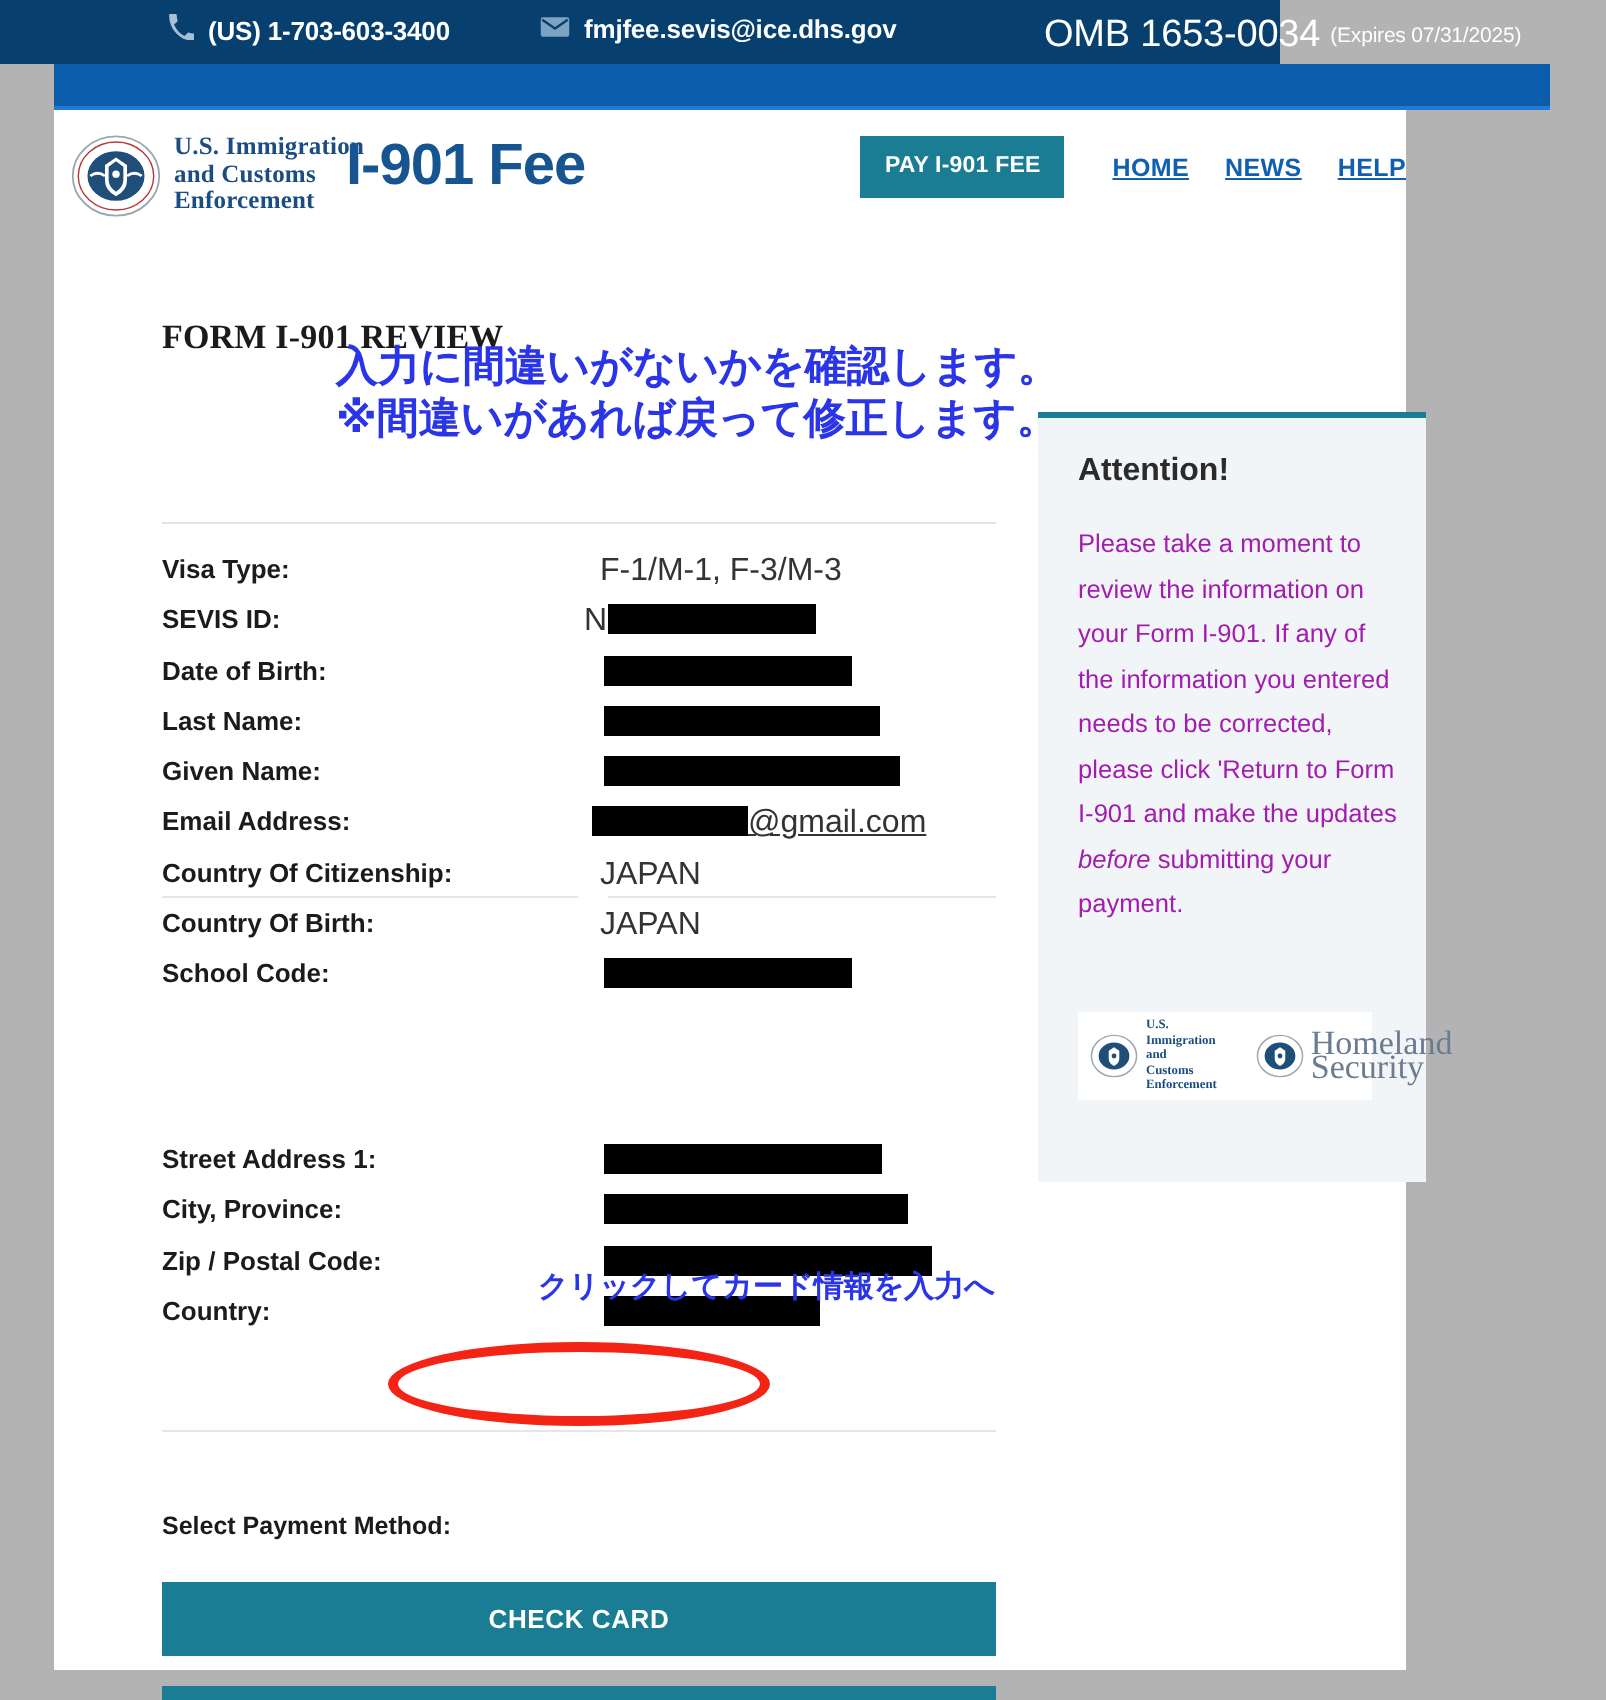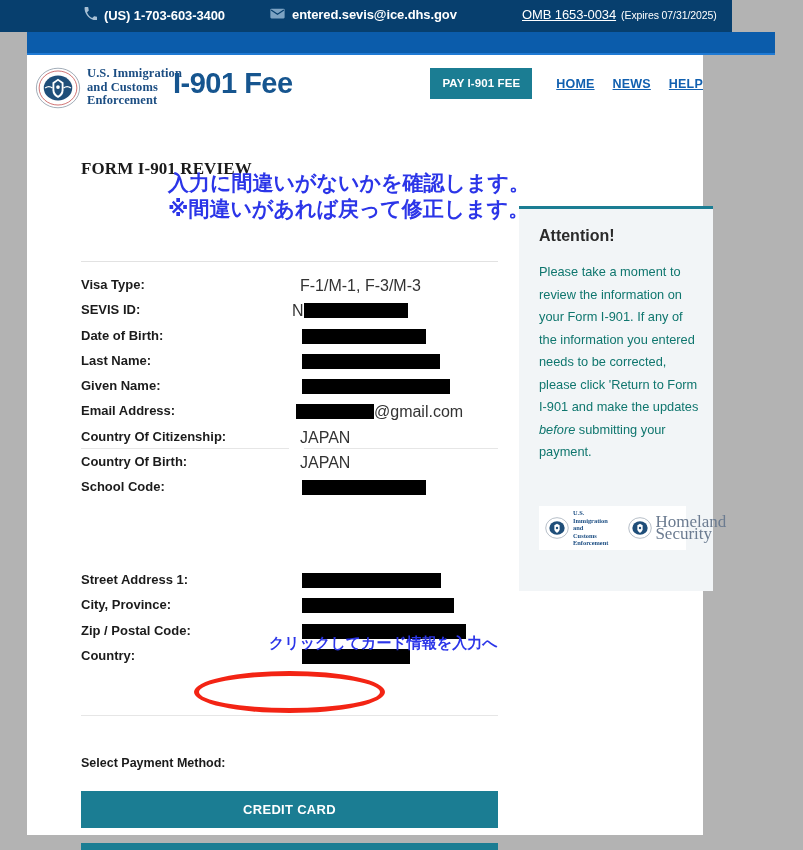--- a/index.html
+++ b/index.html
@@ -12,35 +12,35 @@
   }
   #page {
     position: relative;
     width: 803px; height: 850px;
     background: #b3b3b3;
   }
 
   
   .topbar {
     position: absolute; left: 0; top: 0;
-    width: 732px; height: 32px;
+    width: 640px; height: 32px;
     background: #073f6e;
     color: #ffffff;
   }
   .tb-item {
     display: flex; align-items: center;
     font-size: 13px; font-weight: bold;
     letter-spacing: -0.1px;
     color: #ffffff;
     white-space: nowrap;
   }
   .tb-phone { position: absolute; left: 84px; top: 7px; }
   .tb-mail  { position: absolute; left: 270px; top: 7px; }
   .tb-omb   { position: absolute; left: 522px; top: 7px; font-weight: normal; }
-  .tb-omb b { font-weight: normal; font-size: 13px; text-decoration: underline; }
+  .tb-omb b { font-weight: normal; font-size: 19px; }
   .tb-omb .small { font-size: 10.5px; }
   .tb-ico { margin-right: 7px; display:inline-block; opacity: .8; }
 
   
   .blueband {
     position: absolute; left: 27px; top: 32px;
     width: 748px; height: 23px;
     background: #0b5cab;
     border-bottom: 2px solid #1f7ad4;
   }
@@ -148,21 +148,21 @@
     background: #f2f5f7;
     border-top: 3px solid #1b7d93;
   }
   .attn h3 {
     margin: 0; padding: 18px 0 0 20px;
     font-size: 16px; font-weight: bold; color: #2b2b2b;
   }
   .attn p {
     margin: 0; padding: 16px 14px 0 20px;
     font-size: 12.8px; line-height: 22.5px;
-    color: #0f766e;
+    color: #a21caf;
   }
   .attn p em { font-style: italic; }
   .logostrip {
     position: absolute; left: 20px; top: 297px;
     width: 147px; height: 44px;
     background: #ffffff;
     display: flex; align-items: center;
   }
   .ls-seal { width: 24px; height: 24px; margin-left: 6px; flex: 0 0 auto; }
   .ls-txt {
@@ -235,21 +235,21 @@
       </span>
       <span>(US) 1-703-603-3400</span>
     </div>
     <div class="tb-item tb-mail">
       <span class="tb-ico">
         <svg width="15" height="11" viewBox="0 0 20 14">
             <rect x="0.5" y="0.5" width="19" height="13" rx="1.5" fill="#9bbdd9"></rect>
             <path d="M1.5 2.2 L10 8 L18.5 2.2" stroke="#073f6e" stroke-width="1.6" fill="none"></path>
           </svg>
       </span>
-      <span>entered.sevis@ice.dhs.gov</span>
+      <span>fmjfee.sevis@ice.dhs.gov</span>
     </div>
     <div class="tb-item tb-omb">
       <b>OMB 1653-0034</b>
       <span style="width:5px;display:inline-block"></span>
       <span class="small">(Expires 07/31/2025)</span>
     </div>
   </div>
 
   <div class="blueband"></div>
 
@@ -304,21 +304,21 @@
           <div class="row">
             <div class="lbl">Last Name:</div>
             <div class="val" style="left: 221px;"><span class="redact" style="width: 138px;"></span></div>
           </div>
           <div class="row">
             <div class="lbl">Given Name:</div>
             <div class="val" style="left: 221px;"><span class="redact" style="width: 148px;"></span></div>
           </div>
           <div class="row">
             <div class="lbl">Email Address:</div>
-            <div class="val" style="left: 215px;"><span class="redact" style="width: 78px;"></span><span>@gmail.com</span></div>
+            <div class="val" style="left: 215px; text-decoration: underline;"><span class="redact" style="width: 78px;"></span><span>@gmail.com</span></div>
           </div>
           <div class="row">
             <div class="lbl">Country Of Citizenship:</div>
             <div class="val">JAPAN</div>
           </div>
           <div class="row">
             <div class="lbl">Country Of Birth:</div>
             <div class="val">JAPAN</div>
           </div>
           <div class="row">
@@ -378,21 +378,21 @@
           <div class="ls-hs">
             <div>Homeland</div>
             <div>Security</div>
           </div>
         </div>
       </div>
 
       <div class="pay-rule"></div>
       <div class="pay-label">Select Payment Method:</div>
 
-      <button class="btn btn-teal" id="btn-credit">CREDIT CARD</button>
+      <button class="btn btn-teal" id="btn-credit">CHECK CARD</button>
       <button class="btn btn-teal" id="btn-check">CHECK / MONEY ORDER / WESTERN UNION</button>
 
     </div>
   </div>
 
   <div class="jp" id="jp-1">
     <div>入力に間違いがないかを確認します。</div>
     <div>※間違いがあれば戻って修正します。</div>
   </div>
   <div class="jp" id="jp-2">クリックしてカード情報を入力へ</div>

